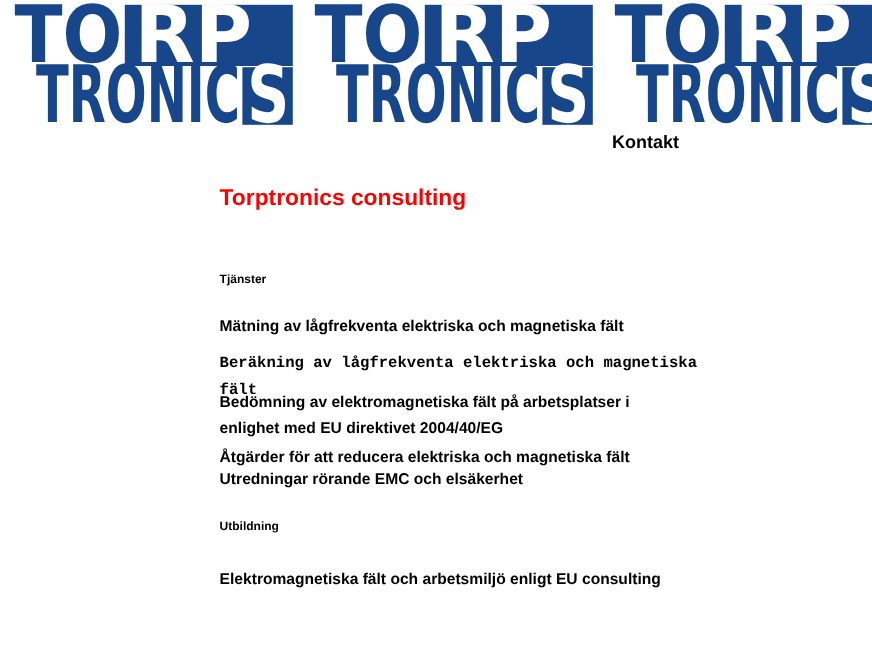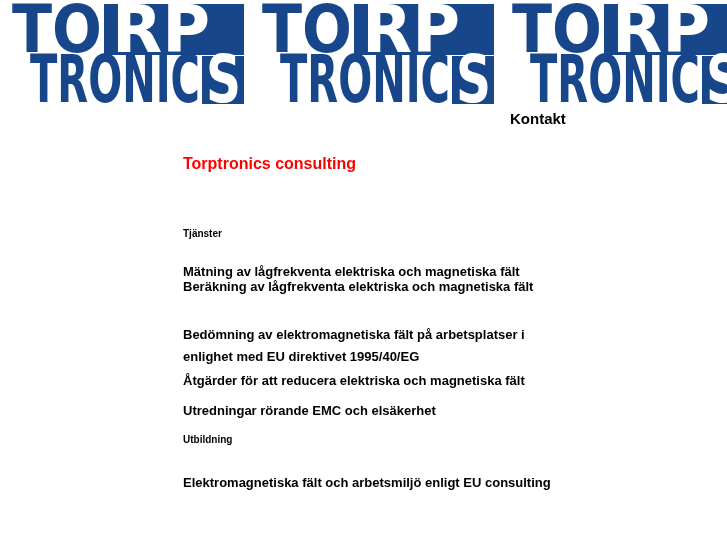--- a/index.html
+++ b/index.html
@@ -39,21 +39,21 @@
   .kontakt{
     position:absolute;left:510px;top:110px;
     font-size:15px;
     color:var(--text-black);
     text-decoration:none;
     cursor:pointer;
   }
   
   .page-title{
     position:absolute;left:183px;top:155px;
-    font-size:16px;
+    font-size:19px;
     color:var(--title-red);
     margin:0;
   }
   .section-heading{
     position:absolute;left:183px;
     font-size:10px;
     margin:0;
     color:var(--text-black);
   }
   #heading-tjanster{top:228px;}
@@ -61,24 +61,24 @@
   .item{
     position:absolute;left:183px;
     width:400px;
     font-size:13px;
     line-height:22px;
     margin:0;
     color:var(--text-black);
   }
   .item span{display:block;}
   #item-s0{top:261px;}
-  #item-s1{top:276px;}
+  #item-s1{top:292px;font-family:Liberation Mono, monospace;}
   #item-s2{top:324px;}
   #item-s3{top:370px;}
-  #item-s4{top:400px;}
+  #item-s4{top:388px;}
   #item-e0{top:472px;}
 </style>
 </head>
 <body>
 
 <div class="logo-strip">
 
   <div class="logo-tile">
     <svg width="250" height="105" viewBox="0 0 250 105">
       <rect class="lg-rect" x="104" y="4" width="140" height="51"></rect>
@@ -123,21 +123,21 @@
 <p class="item" id="item-s0">
   <span>Mätning av lågfrekventa elektriska och magnetiska fält</span>
   <span></span>
 </p>
 <p class="item" id="item-s1">
   <span>Beräkning av lågfrekventa elektriska och magnetiska fält</span>
   <span></span>
 </p>
 <p class="item" id="item-s2">
   <span>Bedömning av elektromagnetiska fält på arbetsplatser i</span>
-  <span>enlighet med EU direktivet 1995/40/EG</span>
+  <span>enlighet med EU direktivet 2004/40/EG</span>
 </p>
 <p class="item" id="item-s3">
   <span>Åtgärder för att reducera elektriska och magnetiska fält</span>
   <span></span>
 </p>
 <p class="item" id="item-s4">
   <span>Utredningar rörande EMC och elsäkerhet</span>
   <span></span>
 </p>
 

